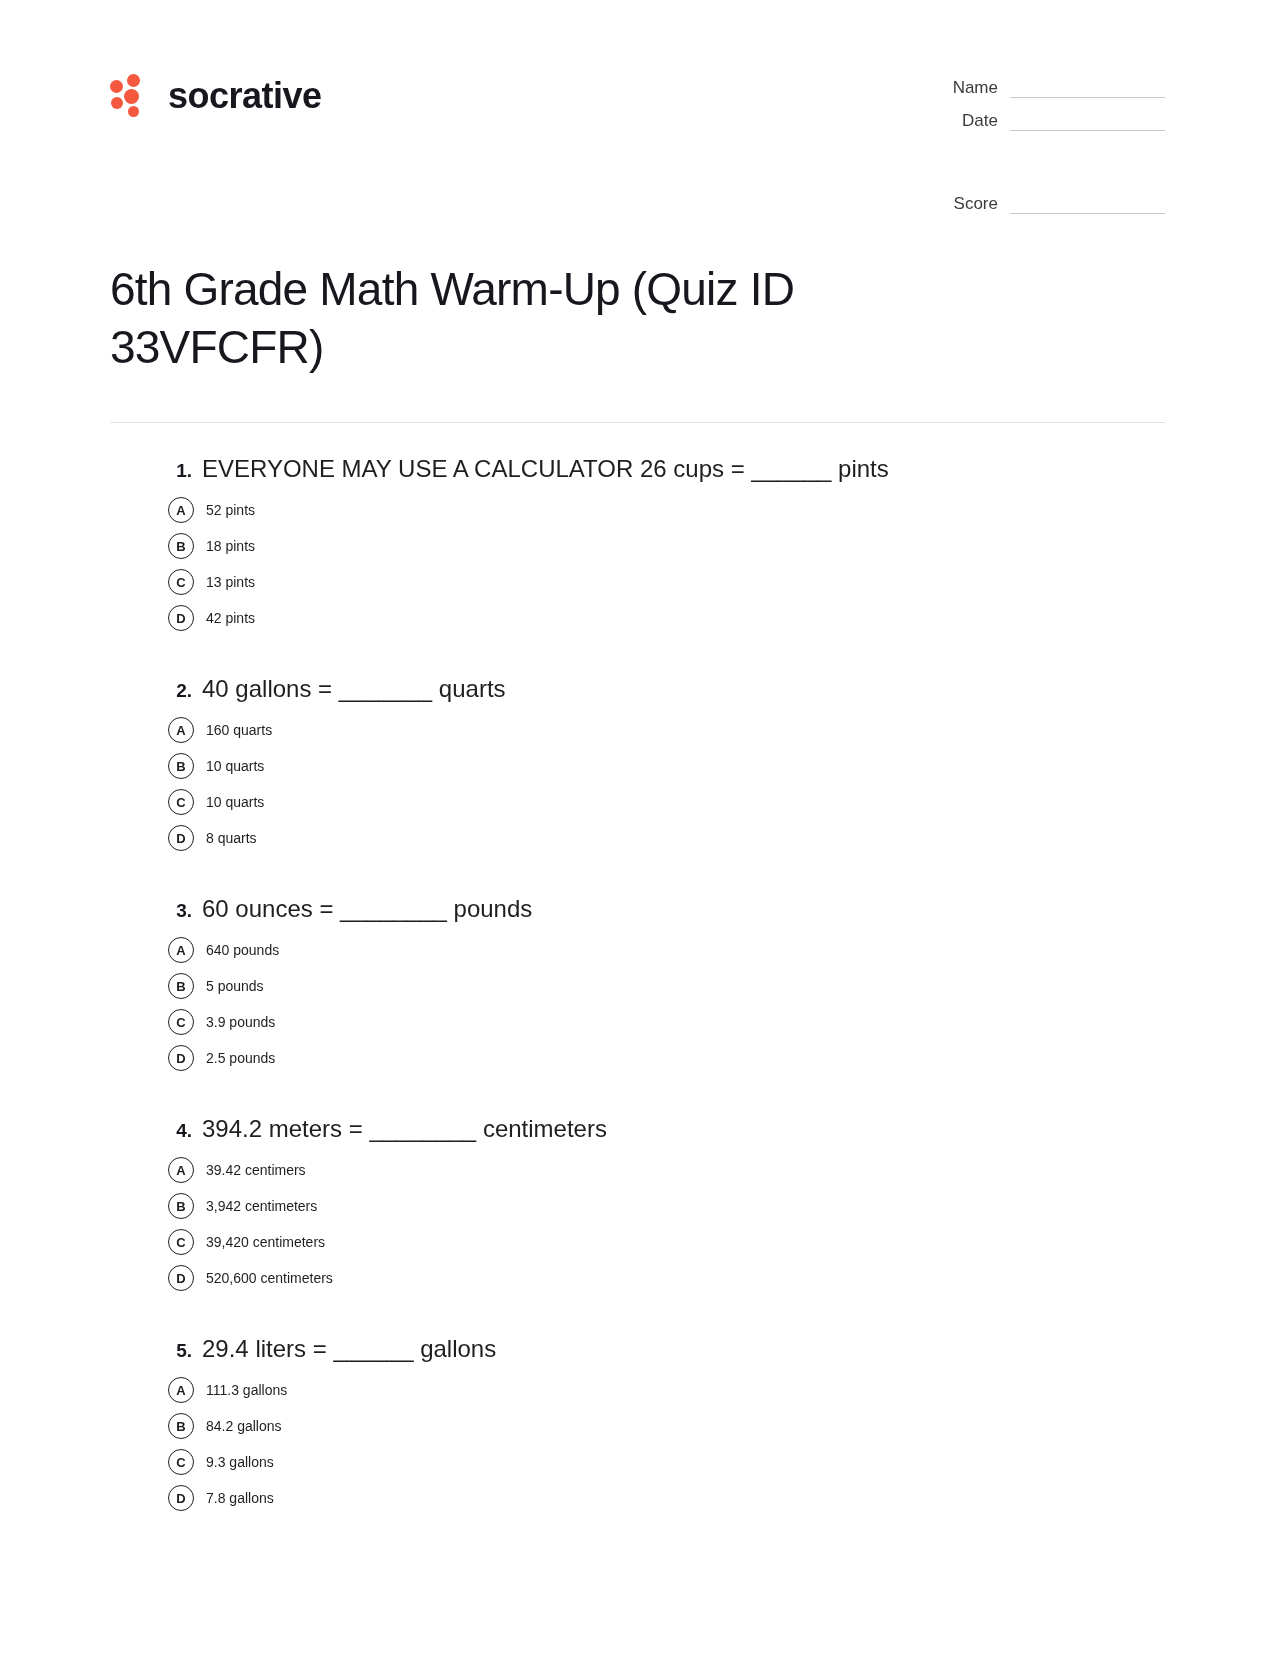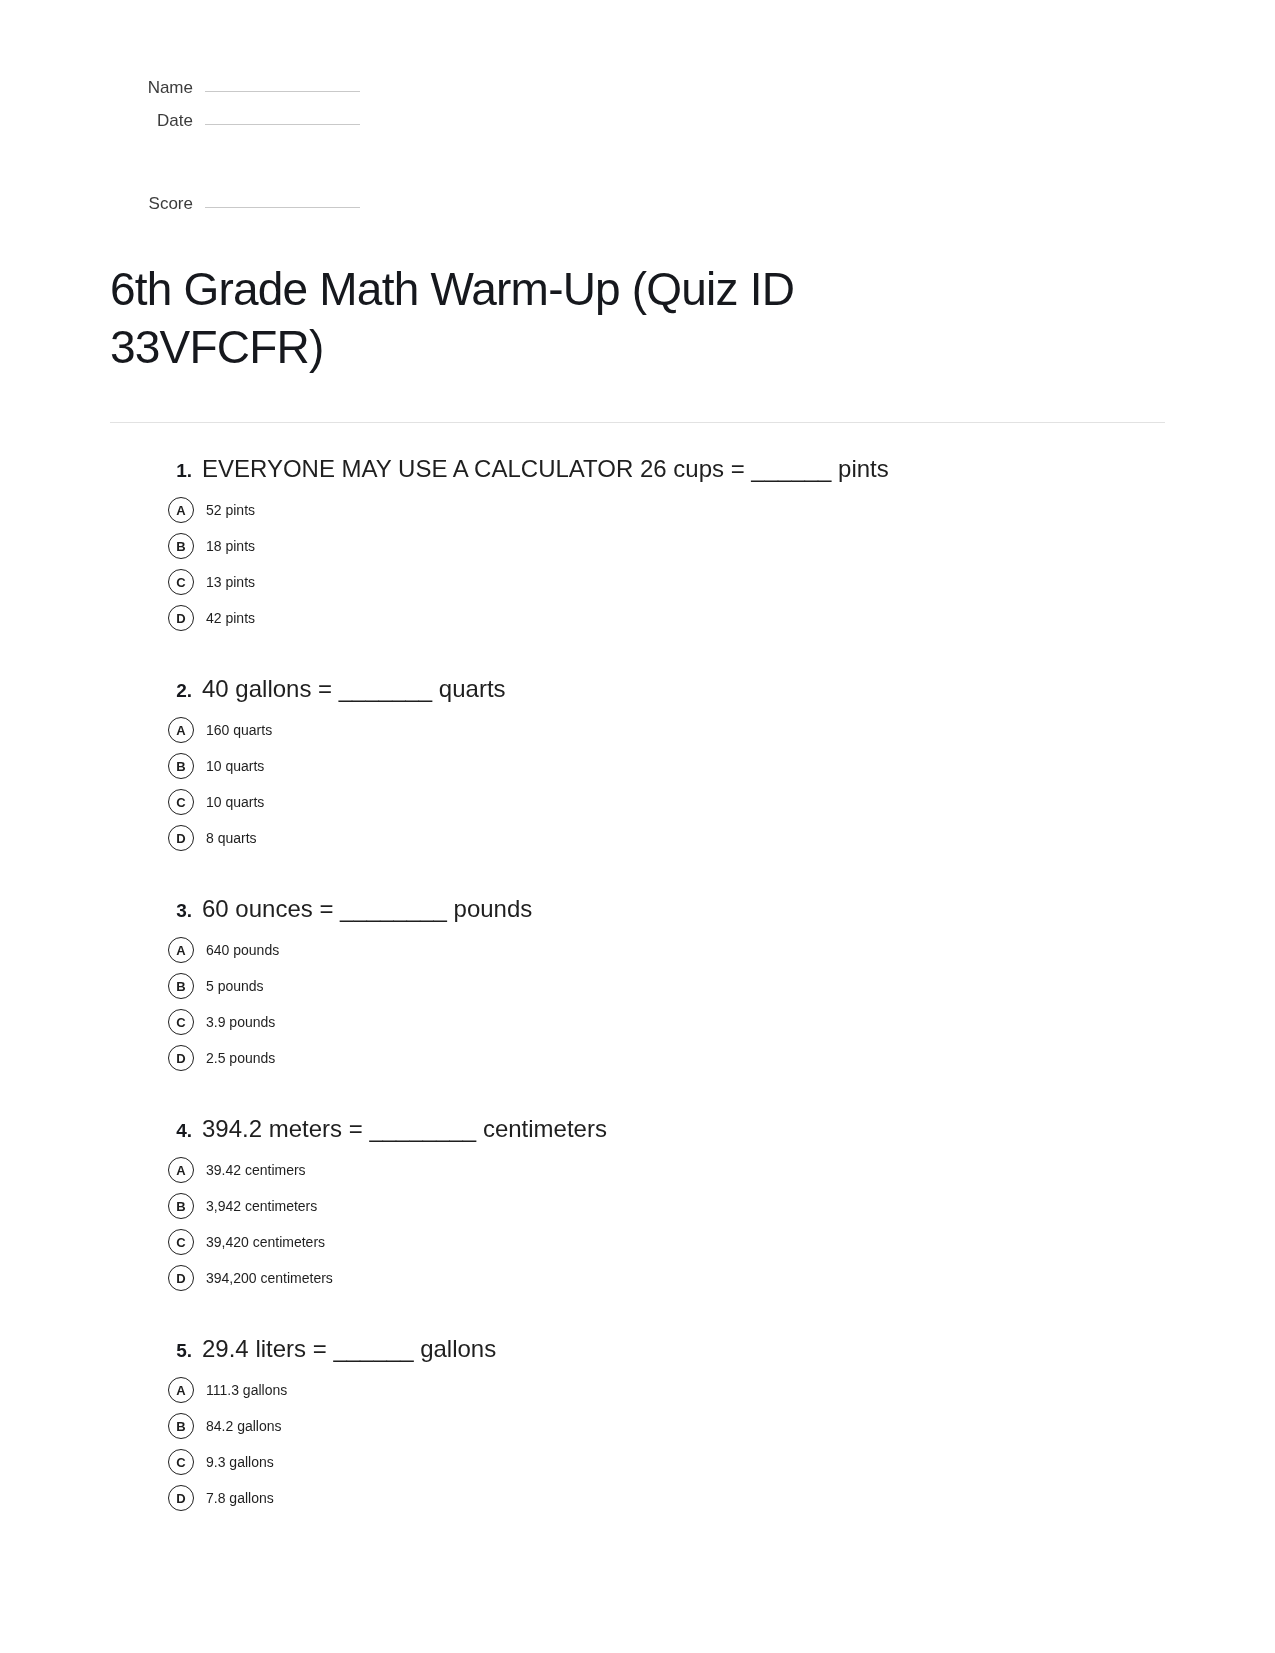--- a/index.html
+++ b/index.html
@@ -53,21 +53,21 @@
     letter-spacing: -0.5px;
     color: #16181d;
   }
 
   .meta {
     width: 250px;
     padding-top: 18px;
   }
   .meta-row {
     display: flex;
-    align-items: flex-start;
+    align-items: flex-end;
     justify-content: flex-end;
     gap: 12px;
     margin-bottom: 13px;
   }
   .meta-label {
     font-size: 17px;
     color: #3c3c3c;
     white-space: nowrap;
   }
   .meta-line {
@@ -143,20 +143,30 @@
     color: #1f1f1f;
   }
 </style>
 </head>
 <body>
 
 <div class="page">
 
   <div class="header">
 
+    <div class="brand">
+      <div class="logo-mark">
+        <span class="dot1"></span>
+        <span class="dot2"></span>
+        <span class="dot3"></span>
+        <span class="dot4"></span>
+        <span class="dot5"></span>
+      </div>
+      <div class="brand-name">socrative</div>
+    </div>
 
     <div class="meta">
       <div class="meta-row">
         <div class="meta-label">Name</div>
         <div class="meta-line"></div>
       </div>
       <div class="meta-row">
         <div class="meta-label">Date</div>
         <div class="meta-line"></div>
       </div>
@@ -255,21 +265,21 @@
       <div class="choice">
         <div class="bubble">B</div>
         <div class="choice-text">3,942 centimeters</div>
       </div>
       <div class="choice">
         <div class="bubble">C</div>
         <div class="choice-text">39,420 centimeters</div>
       </div>
       <div class="choice">
         <div class="bubble">D</div>
-        <div class="choice-text">394,200 centimeters</div>
+        <div class="choice-text">520,600 centimeters</div>
       </div>
     </div>
 
     <div class="question">
       <div class="q-head">
         <div class="q-num">5.</div>
         <div class="q-text">29.4 liters = ______ gallons</div>
       </div>
       <div class="choice">
         <div class="bubble">A</div>

